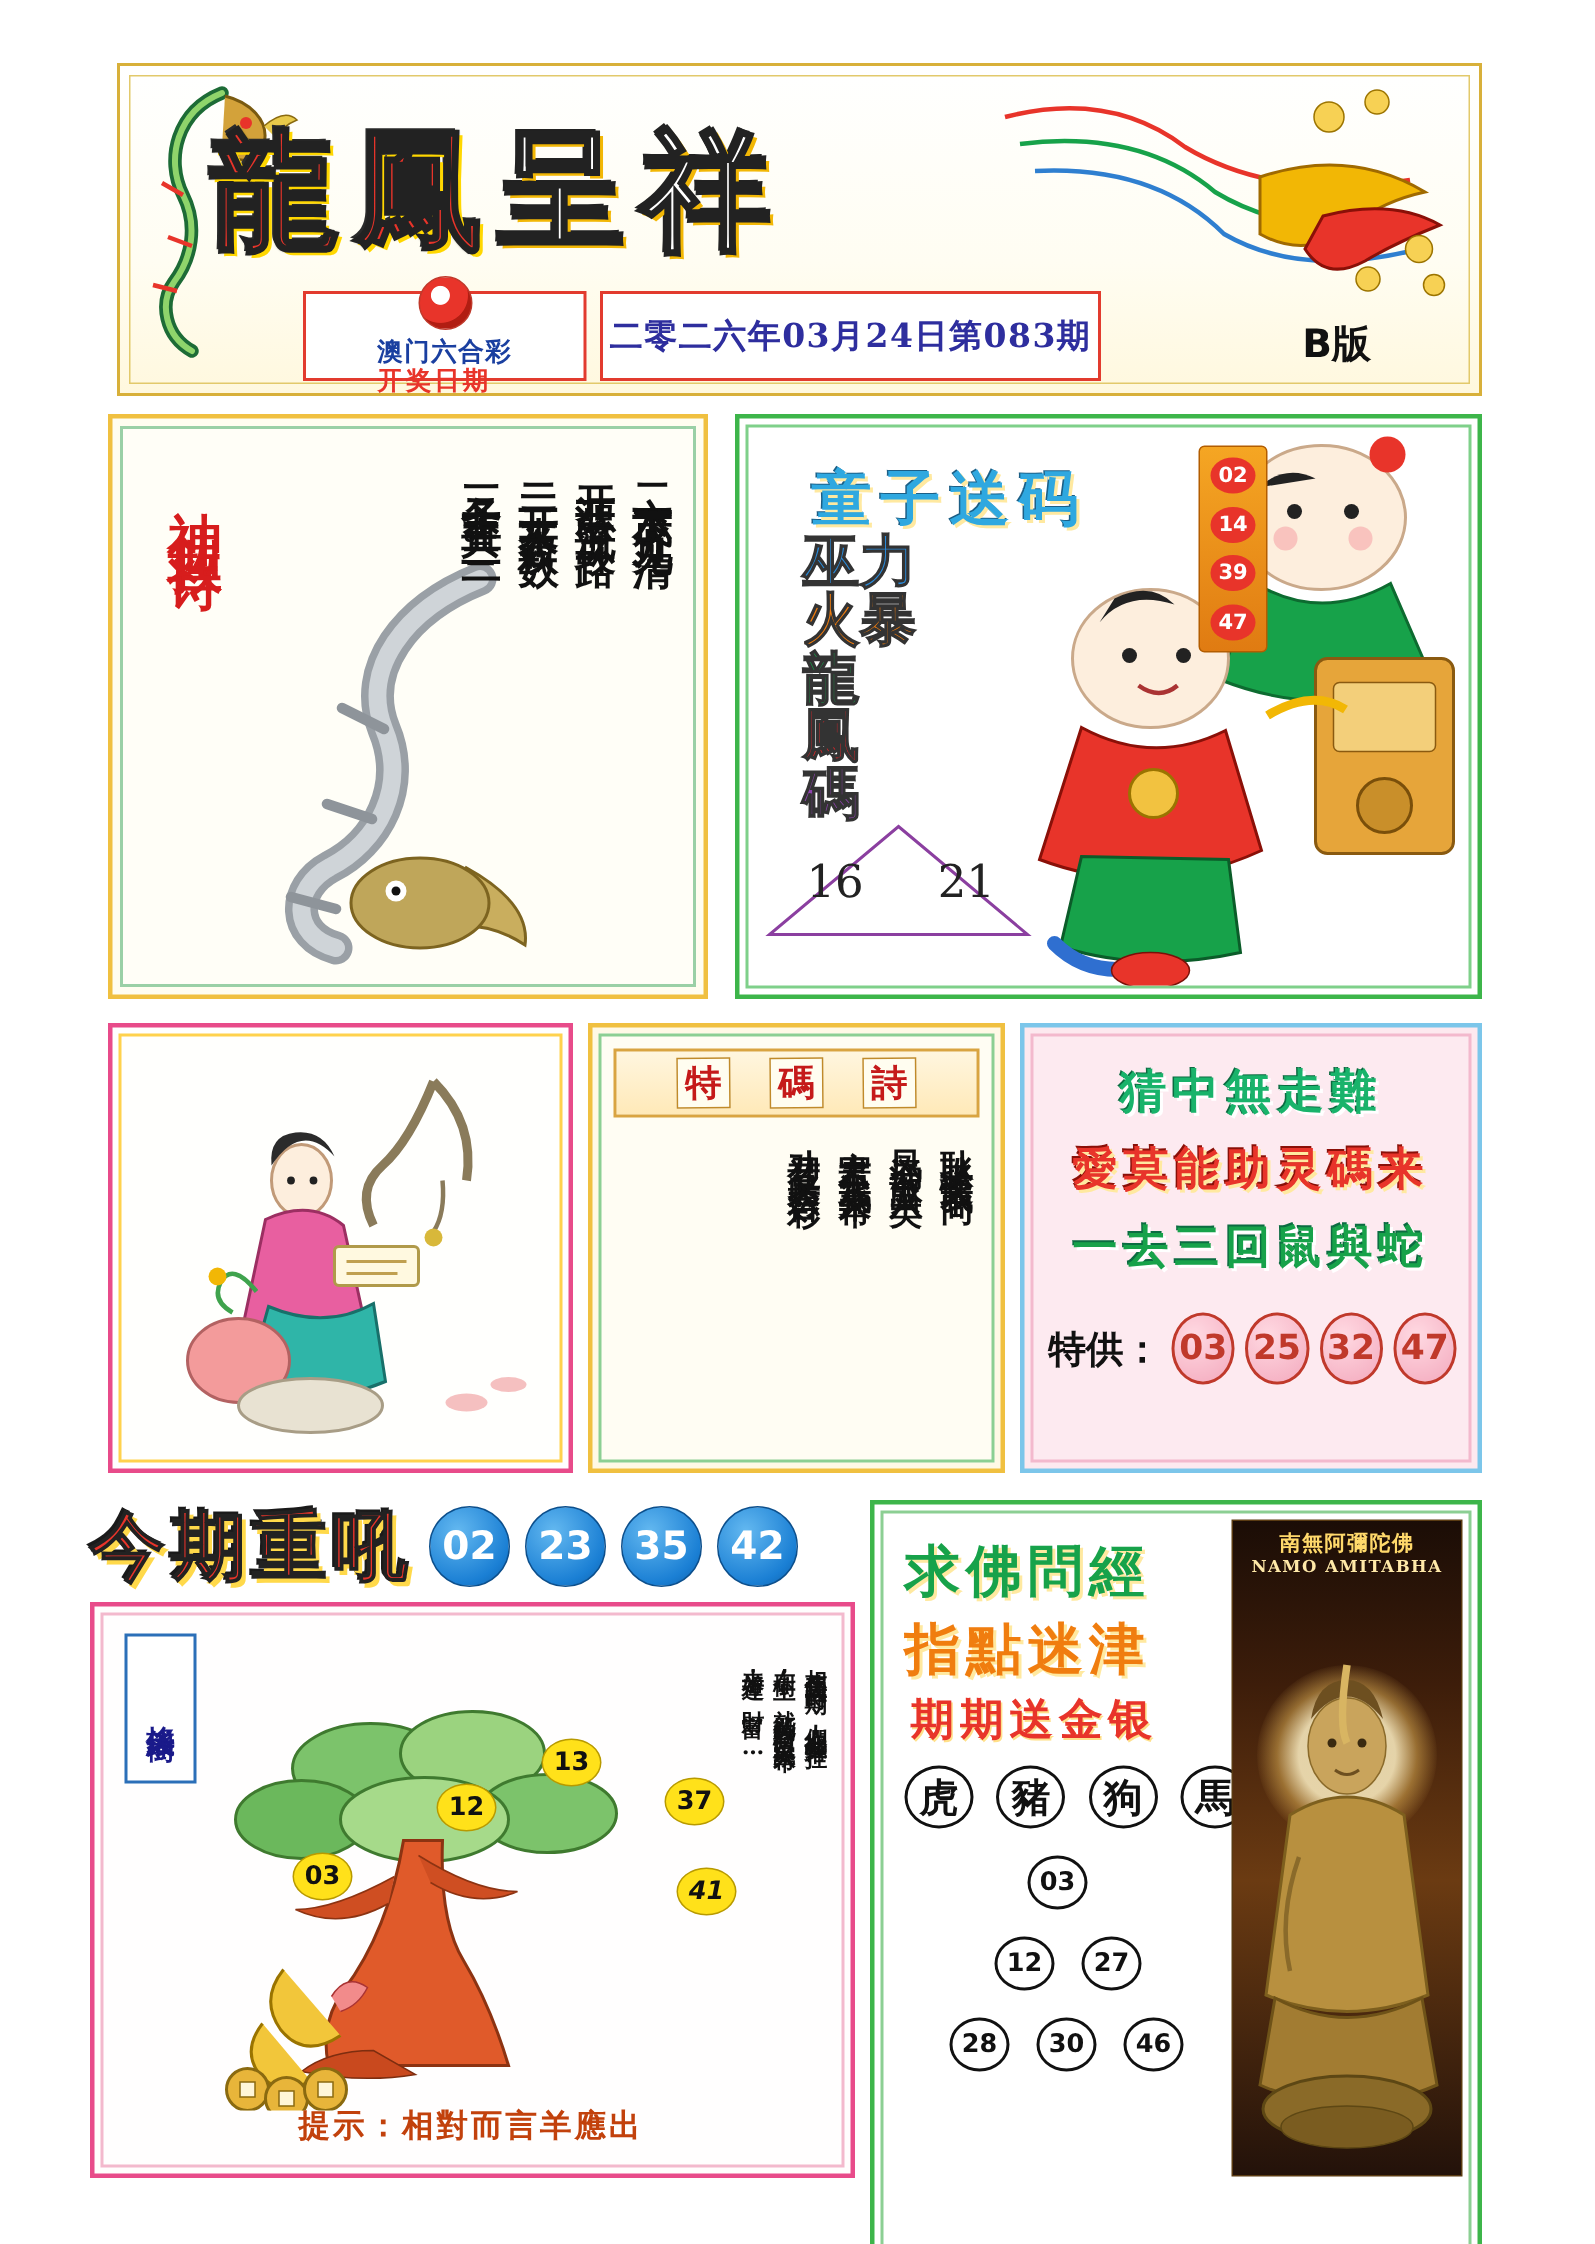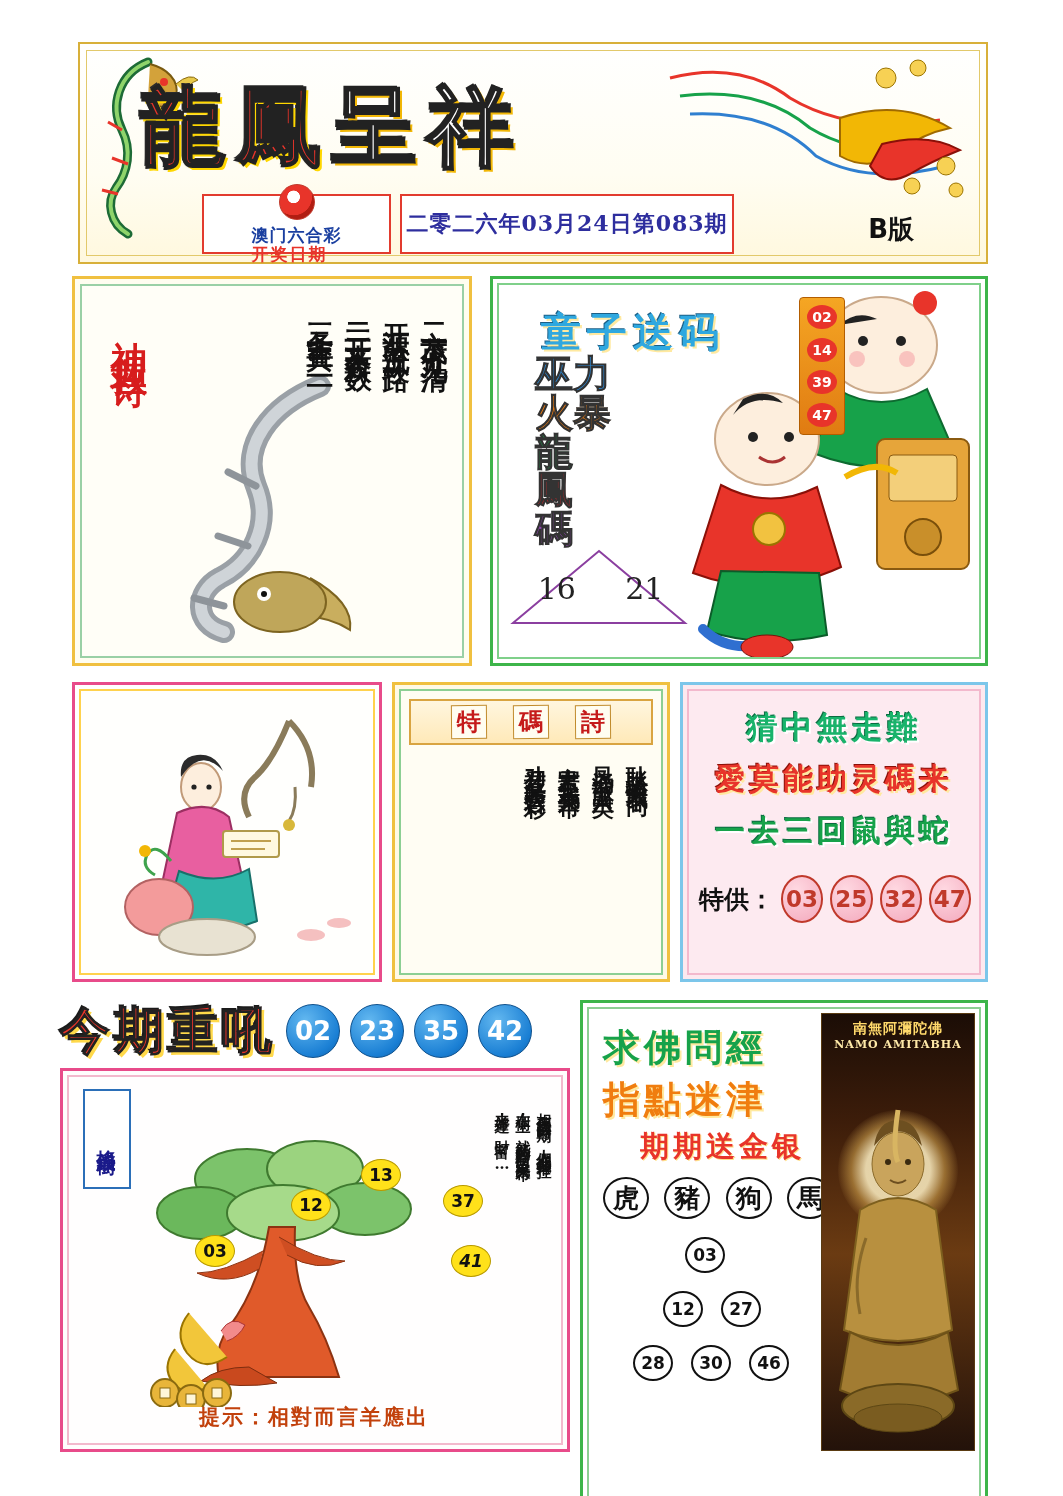--- a/index.html
+++ b/index.html
@@ -293,21 +293,20 @@
   .b-t2{
     position:absolute;left:14px;top:66px;
     font-family:"DejaVu Serif","Liberation Serif",serif;
     font-size:37px;font-weight:bold;letter-spacing:4px;
   }
   .b-t3{
     position:absolute;left:18px;top:118px;
     font-family:"DejaVu Serif","Liberation Serif",serif;
     font-size:29px;font-weight:bold;color:#e8342a;letter-spacing:4px;
     text-shadow:1px 1px 0 #ffe08a;
-    margin-left:33px;
   }
   .zodiac-row{
     position:absolute;left:14px;top:168px;width:230px;
     display:flex;justify-content:space-between;
   }
   .zod{
     font-family:"DejaVu Serif","Liberation Serif",serif;
     font-size:26px;font-weight:bold;color:#111;
     border:2px solid #111;border-radius:50%;
     width:42px;height:38px;display:flex;align-items:center;justify-content:center;

